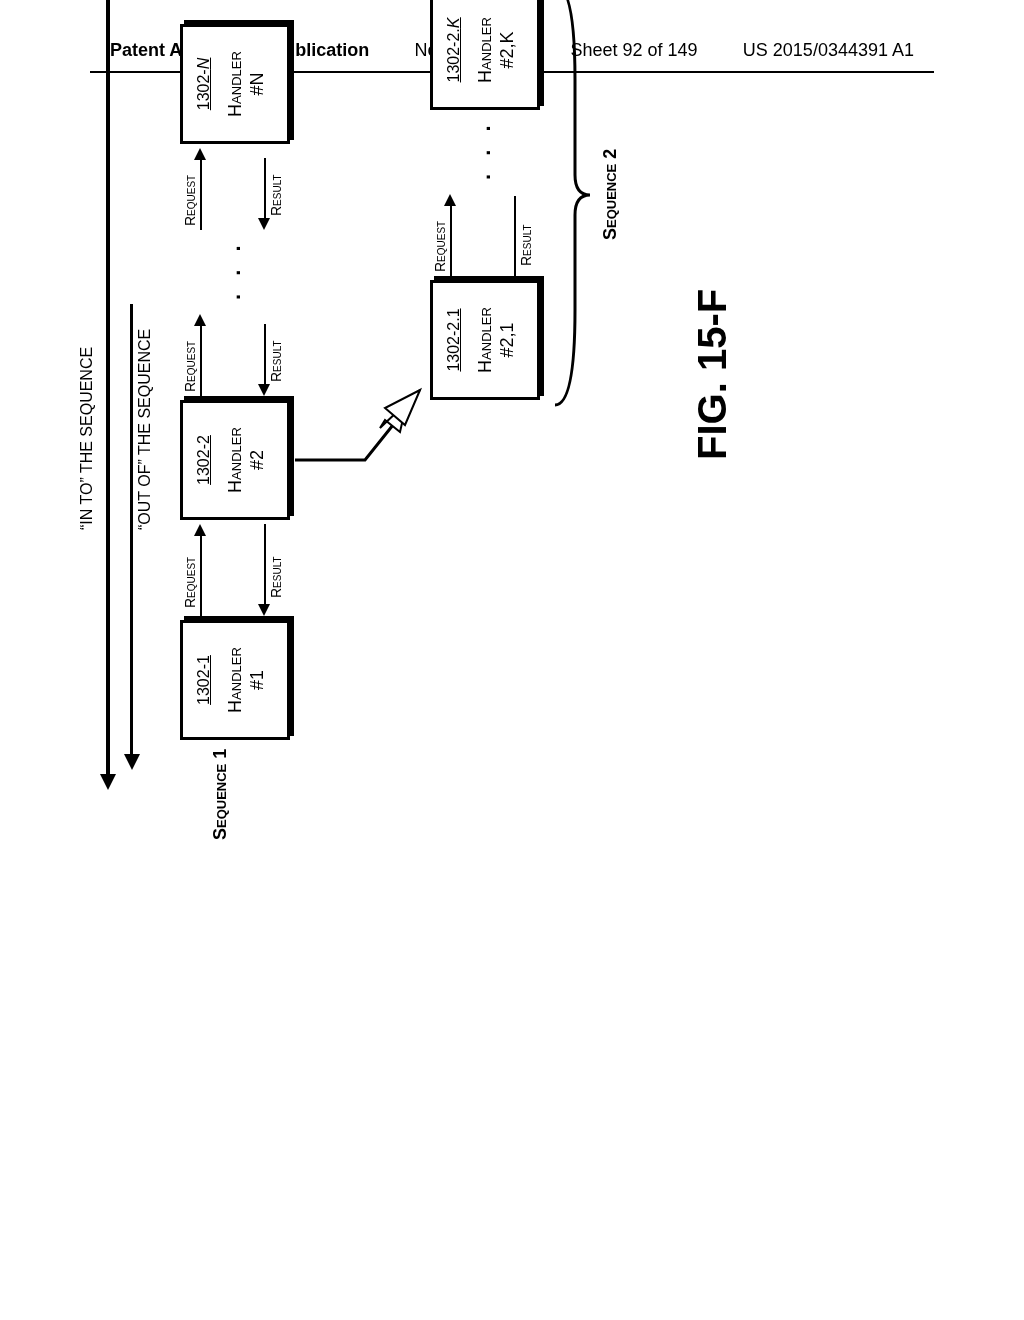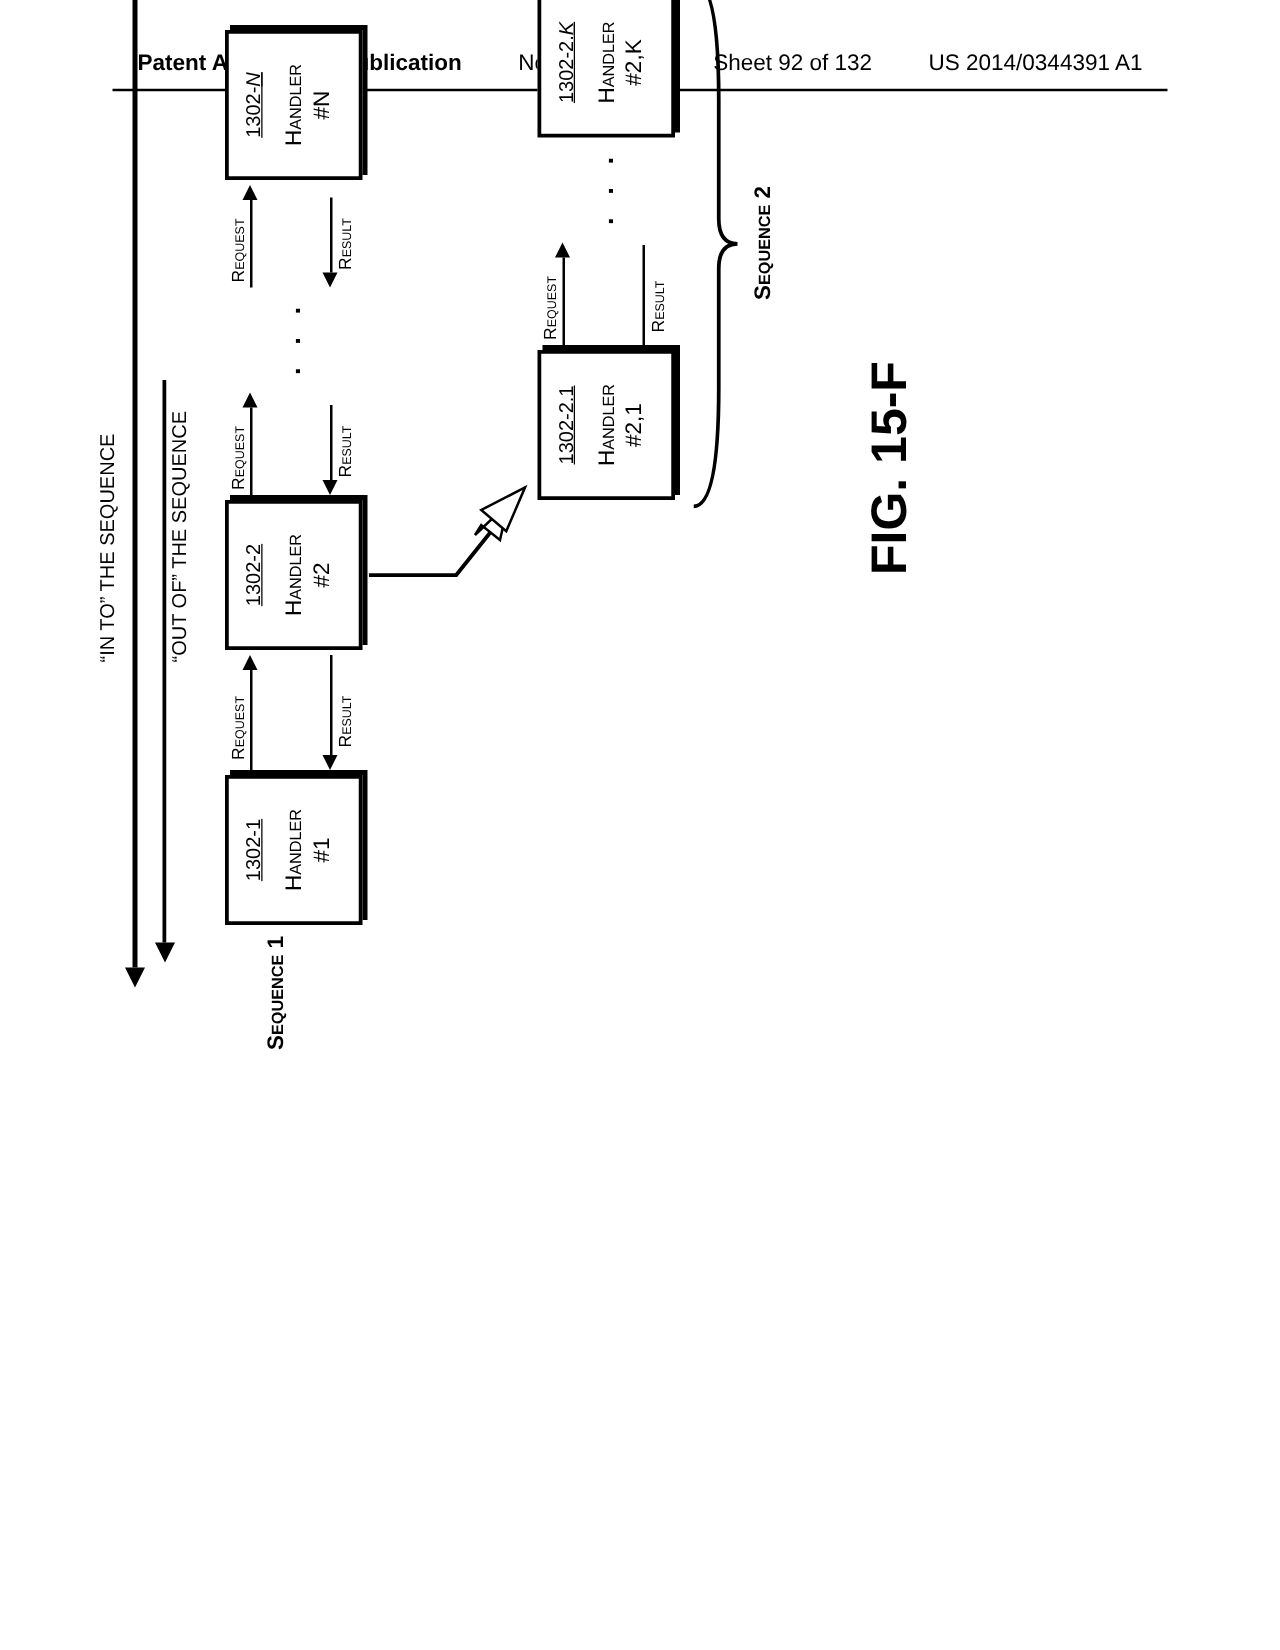--- a/index.html
+++ b/index.html
@@ -132,22 +132,22 @@
     .callout-arrow {
       position: absolute;
     }
   </style>
 </head>
 <body>
 
 <div class="header">
   <span class="header-left">Patent Application Publication</span>
   <span>Nov. 20, 2014</span>
-  <span>Sheet 92 of 132</span>
-  <span>US 2014/0344391 A1</span>
+  <span>Sheet 92 of 149</span>
+  <span>US 2015/0344391 A1</span>
 </div>
 <div class="divider"></div>
 
 <div class="diagram-area">
   <div class="rotated-wrap">
 
     <div class="arrow-head-l" style="top:0; left:40px;"></div>
     <div class="arrow-line thick" style="top:6px; left:56px; width:780px;"></div>
 
     <div class="seq-label" style="top:-22px; left:300px;">“IN TO” THE SEQUENCE</div>

